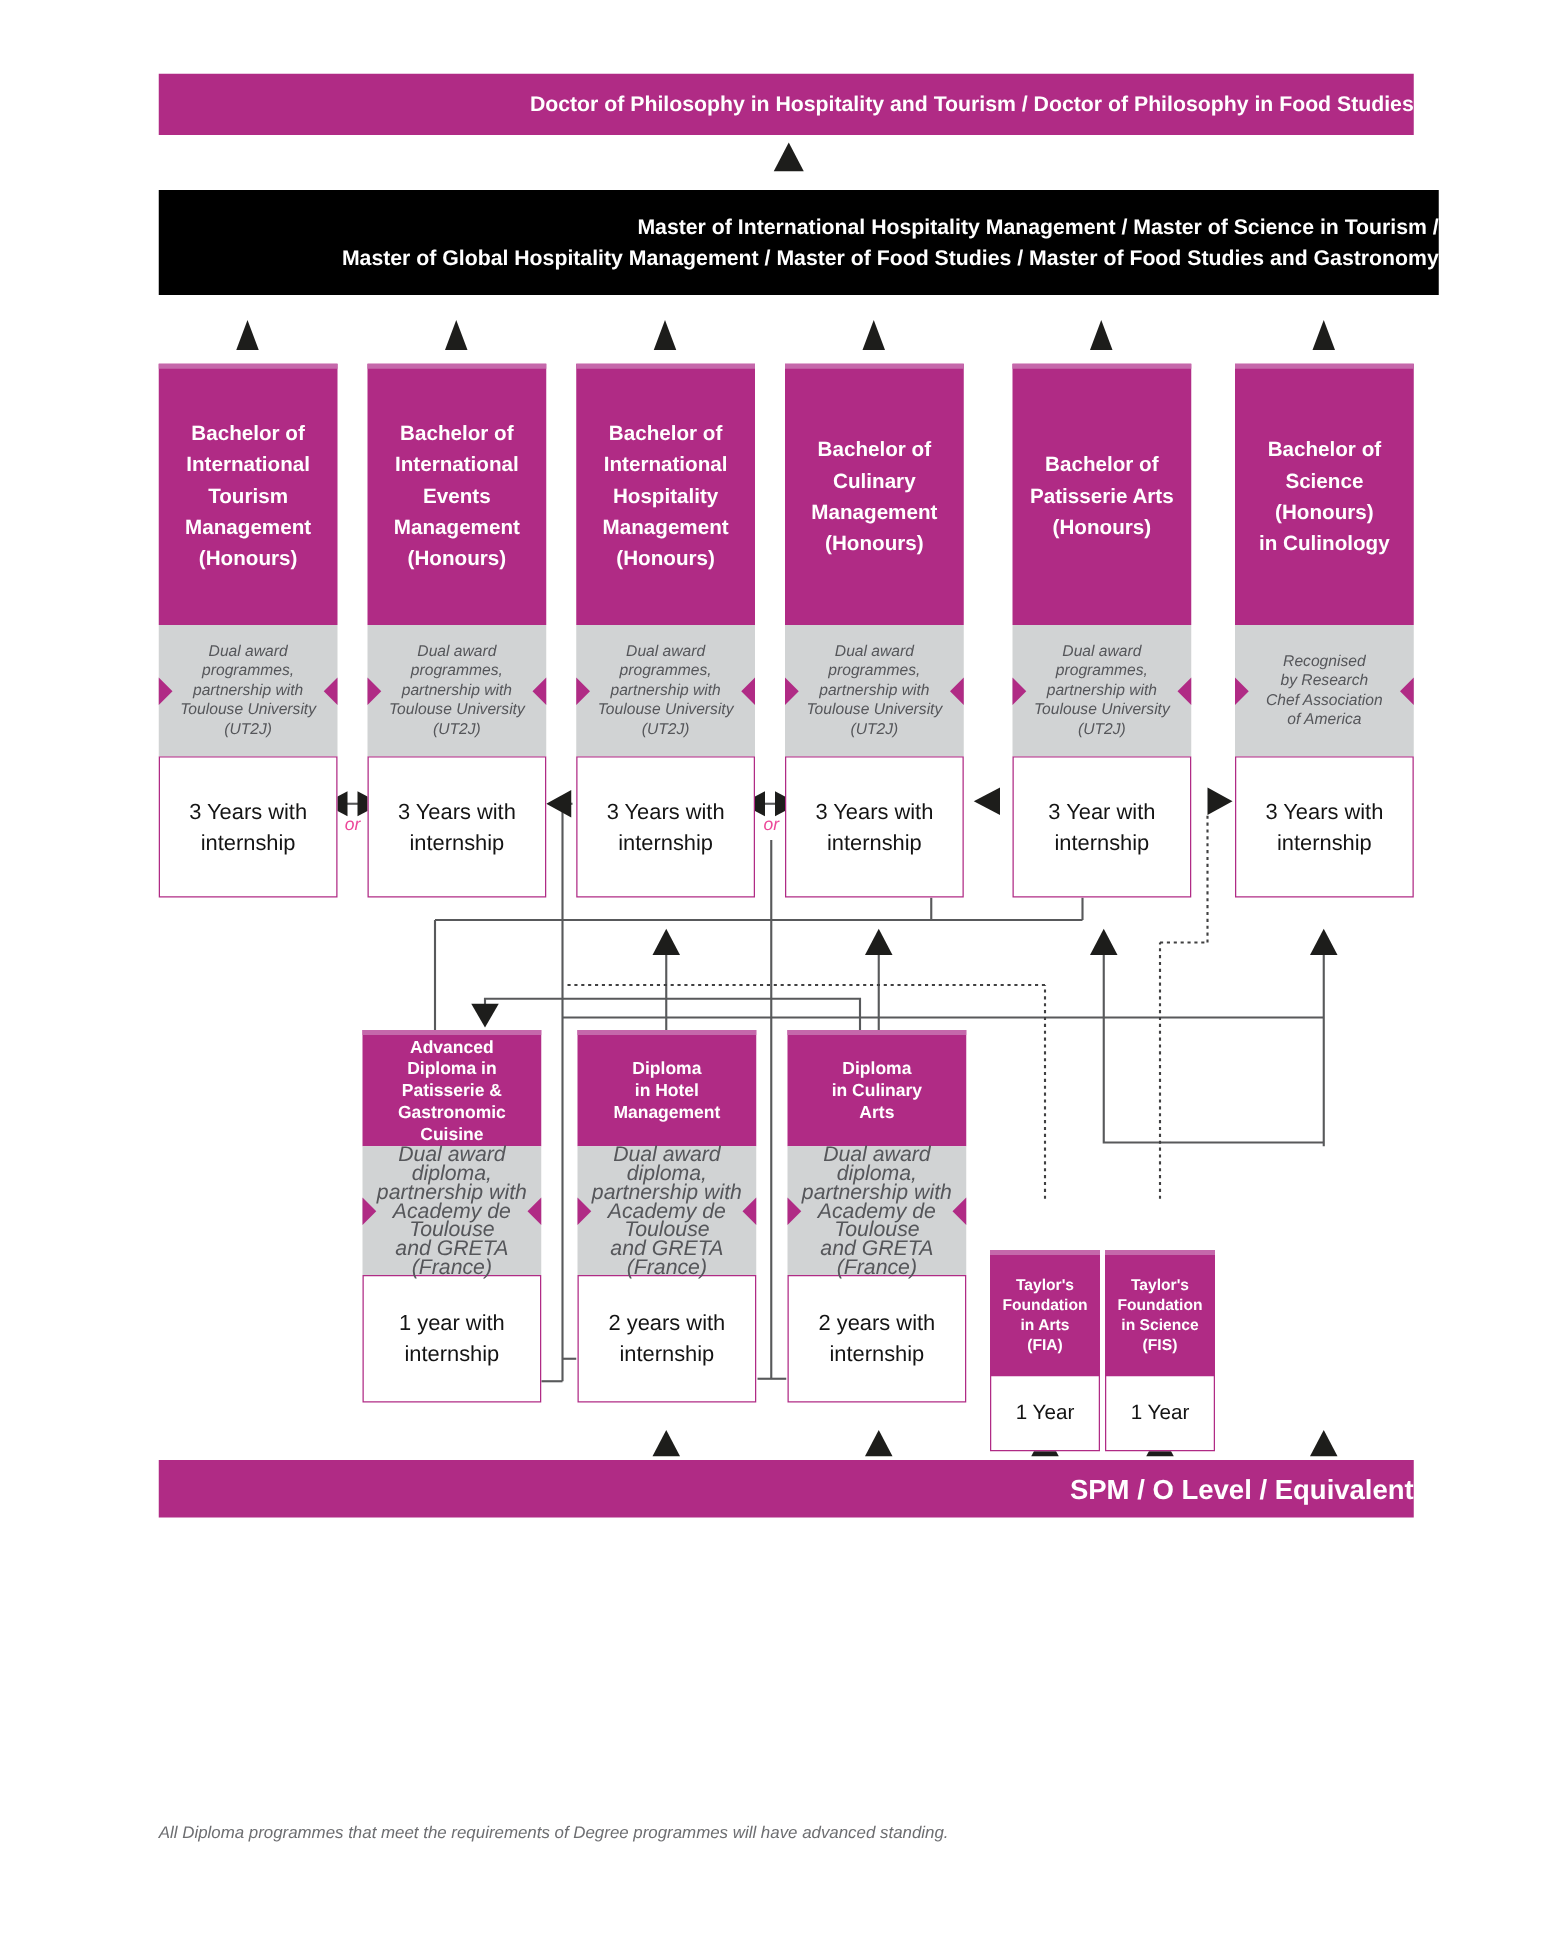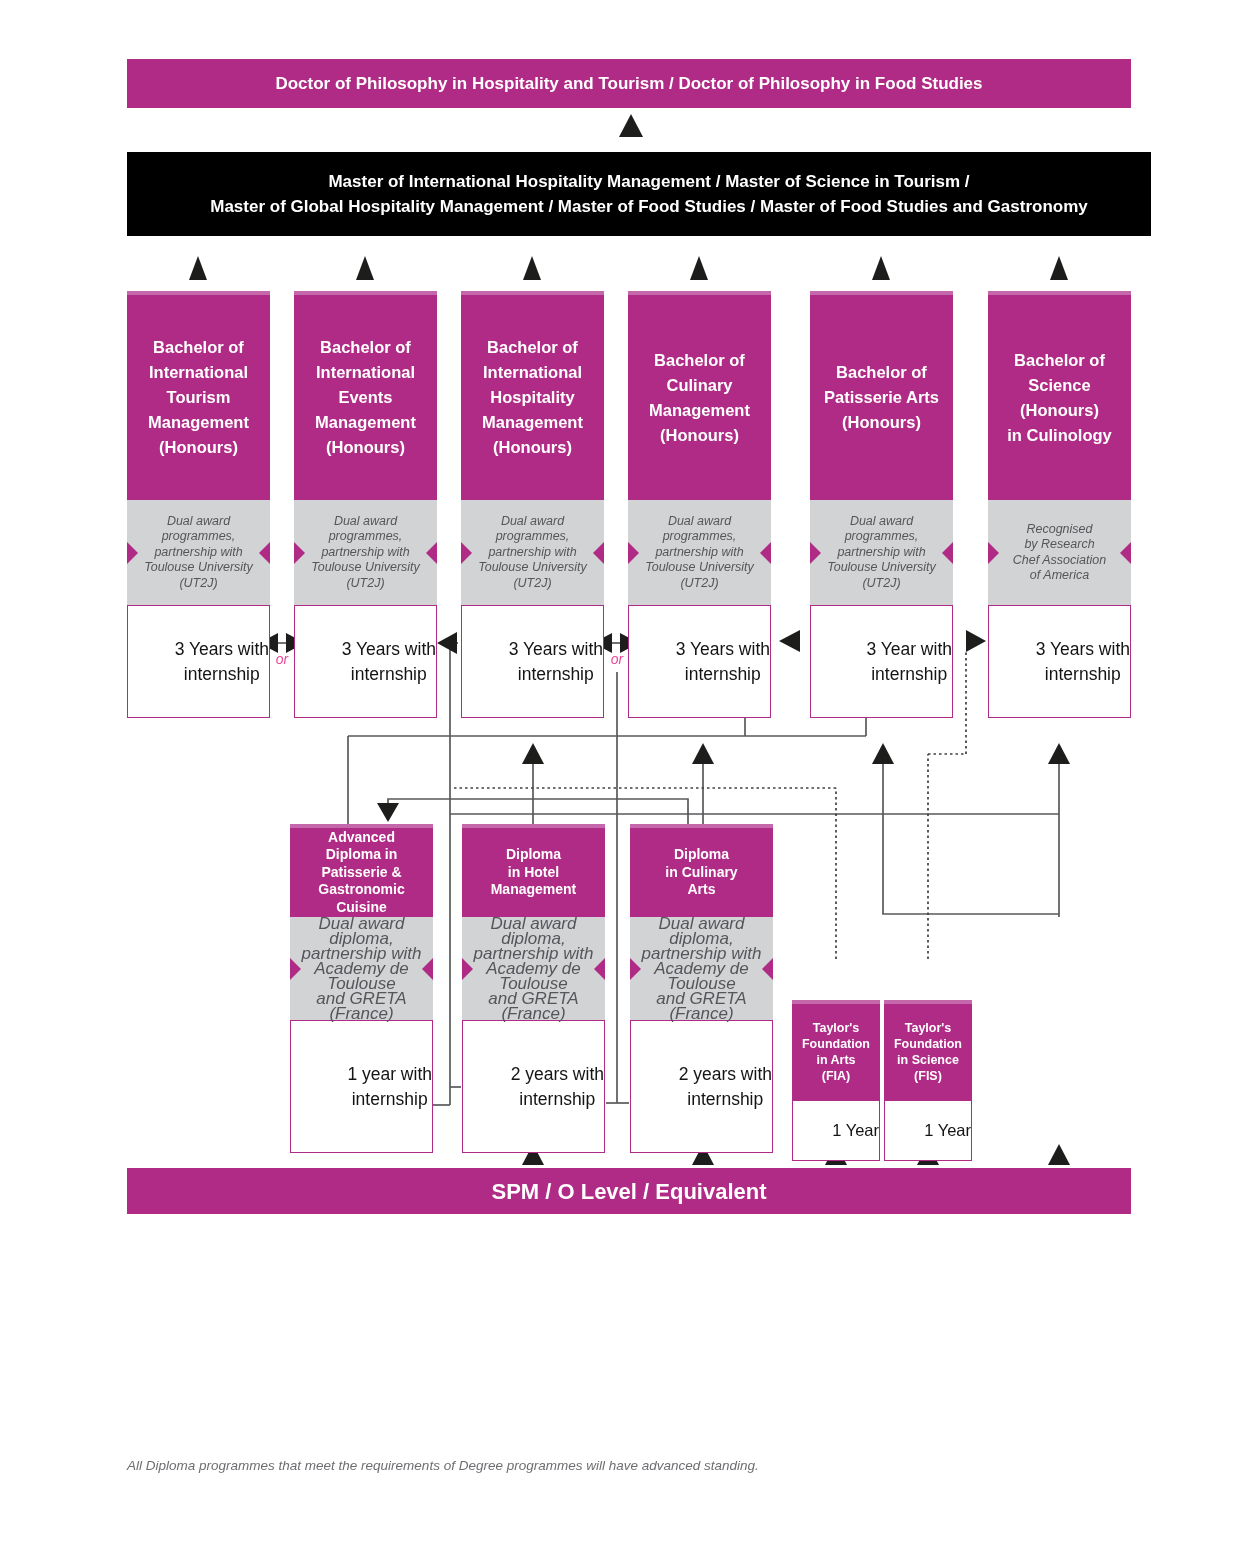--- a/index.html
+++ b/index.html
@@ -16,21 +16,21 @@
     position:relative;width:1241px;height:1555px;background:#ffffff;
     font-family:"Liberation Sans", sans-serif;overflow:hidden;
   }
   .wires{position:absolute;left:0;top:0;pointer-events:none;}
   .wire{fill:none;stroke:var(--line);stroke-width:1.7;}
   .dotwire{fill:none;stroke:#404041;stroke-width:1.7;stroke-dasharray:2.5 3;}
   .ahead{fill:var(--arrow-black);stroke:none;}
 
   .banner{
     position:absolute;left:127px;width:1004px;display:flex;flex-direction:column;
-    align-items:center;justify-content:center;text-align:center;color:#ffffff;
+    align-items:flex-end;justify-content:center;text-align:center;color:#ffffff;
     font-weight:bold;font-size:17px;line-height:25px;
   }
   .banner.phd{top:59px;height:49px;background:var(--magenta);}
   .banner.master{top:152px;height:84px;background:var(--banner-black);padding-left:20px;}
   .banner.spm{top:1168px;height:46px;background:var(--magenta);font-size:22px;}
 
   .prog{position:absolute;}
   .head{
     background:var(--magenta);color:#ffffff;font-weight:bold;text-align:center;
     display:flex;align-items:center;justify-content:center;
@@ -41,34 +41,34 @@
     position:relative;background:var(--note-gray);color:var(--note-text);
     font-style:italic;text-align:center;display:flex;align-items:center;justify-content:center;
     font-size:12.5px;line-height:15.5px;
   }
   .note span.txt{white-space:pre-line;position:relative;z-index:1;}
   .notch{position:absolute;top:50%;width:0;height:0;margin-top:-11px;}
   .notch.l{left:0;border-top:11px solid transparent;border-bottom:11px solid transparent;border-left:11px solid var(--magenta);}
   .notch.r{right:0;border-top:11px solid transparent;border-bottom:11px solid transparent;border-right:11px solid var(--magenta);}
   .dur{
     background:#ffffff;border:1.5px solid var(--magenta);box-sizing:border-box;
-    color:#141414;text-align:center;display:flex;align-items:center;justify-content:flex-end;
+    color:#141414;text-align:center;display:flex;align-items:center;justify-content:center;
     font-size:17.5px;line-height:25px;
   }
   .dur span{white-space:pre-line;}
 
   .bach{width:143px;top:291px;}
   .bach .head{height:209px;font-size:16.5px;line-height:25px;}
   .bach .note{height:105px;}
   .bach .dur{height:113px;}
 
   .dip{width:143px;top:824px;}
   .dip .head{height:93px;font-size:14px;line-height:17.5px;}
   .dip .note{height:103px;font-size:17px;line-height:15px;}
-  .dip .dur{height:133px;}
+  .dip .dur{height:102px;}
 
   .fnd{width:88px;top:1000px;}
   .fnd .head{height:100px;font-size:12.5px;line-height:16px;}
   .fnd .dur{height:61px;font-size:16.5px;}
 
   .stpm{width:143px;top:917px;}
   .stpm .head{height:143px;font-size:15px;line-height:21px;}
   .stpm .dur{height:61px;font-size:16.5px;border-color:#e7b3d4;}
 
   .orlbl{

